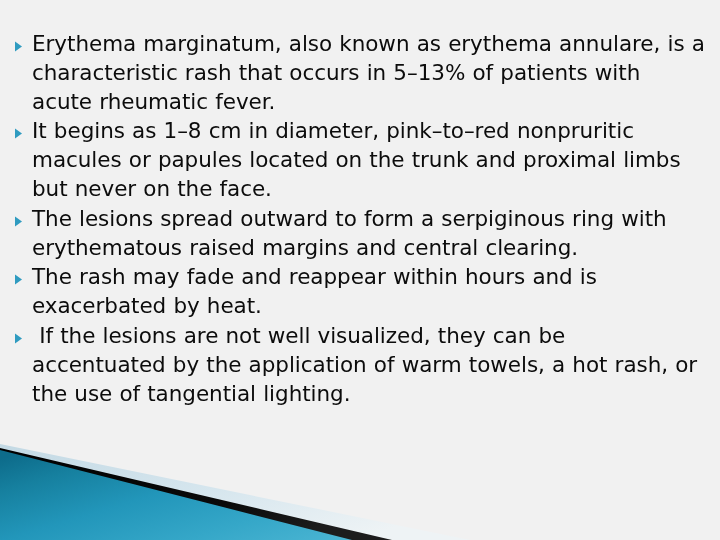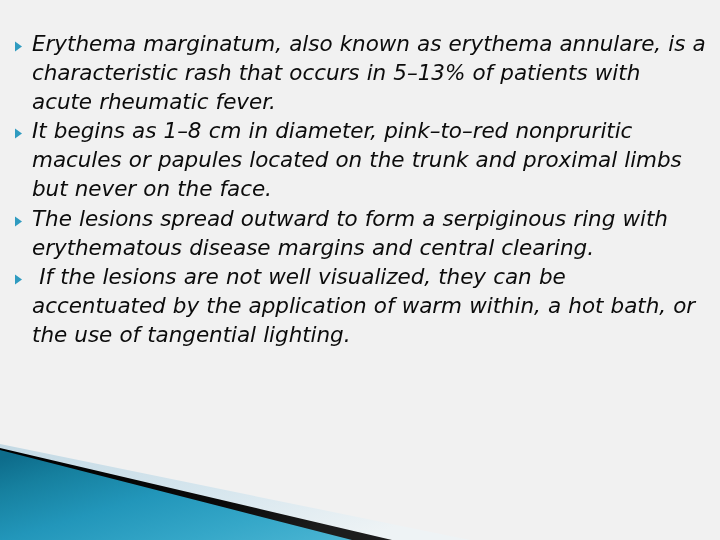--- a/index.html
+++ b/index.html
@@ -30,21 +30,20 @@
   }
   
   #bullet-list {
     position: absolute;
     left: 0;
     top: 0;
     width: 720px;
     padding: 30px 14px 0 14px;
     box-sizing: border-box;
     z-index: 5;
-    font-style: italic;
   }
   .bullet-item {
     display: flex;
     align-items: flex-start;
     margin: 0 0 1px 0;
   }
   .bullet-marker {
     flex: 0 0 auto;
     width: 18px;
     padding-top: 11px;
@@ -117,28 +116,36 @@
       </span>
       <span class="bullet-text">It begins as 1–8 cm in diameter, pink–to–red nonpruritic macules or papules located on the trunk and proximal limbs but never on the face.</span>
     </div>
 
     <div class="bullet-item">
       <span class="bullet-marker">
         <svg width="9" height="11" viewBox="0 0 9 11" xmlns="http://www.w3.org/2000/svg">
           <path d="M 1 0.5 L 8 5.5 L 1 10.5 Z" fill="#2f9bc0"></path>
         </svg>
       </span>
-      <span class="bullet-text">The lesions spread outward to form a serpiginous ring with erythematous disease margins and central clearing.</span>
+      <span class="bullet-text">The lesions spread outward to form a serpiginous ring with erythematous raised margins and central clearing.</span>
     </div>
-
 
     <div class="bullet-item">
       <span class="bullet-marker">
         <svg width="9" height="11" viewBox="0 0 9 11" xmlns="http://www.w3.org/2000/svg">
           <path d="M 1 0.5 L 8 5.5 L 1 10.5 Z" fill="#2f9bc0"></path>
         </svg>
       </span>
-      <span class="bullet-text"> If the lesions are not well visualized, they can be accentuated by the application of warm within, a hot bath, or the use of tangential lighting.</span>
+      <span class="bullet-text">The rash may fade and reappear within hours and is exacerbated by heat.</span>
+    </div>
+
+    <div class="bullet-item">
+      <span class="bullet-marker">
+        <svg width="9" height="11" viewBox="0 0 9 11" xmlns="http://www.w3.org/2000/svg">
+          <path d="M 1 0.5 L 8 5.5 L 1 10.5 Z" fill="#2f9bc0"></path>
+        </svg>
+      </span>
+      <span class="bullet-text"> If the lesions are not well visualized, they can be accentuated by the application of warm towels, a hot rash, or the use of tangential lighting.</span>
     </div>
 
 
   </div>
 </div>
 
 </body></html>

